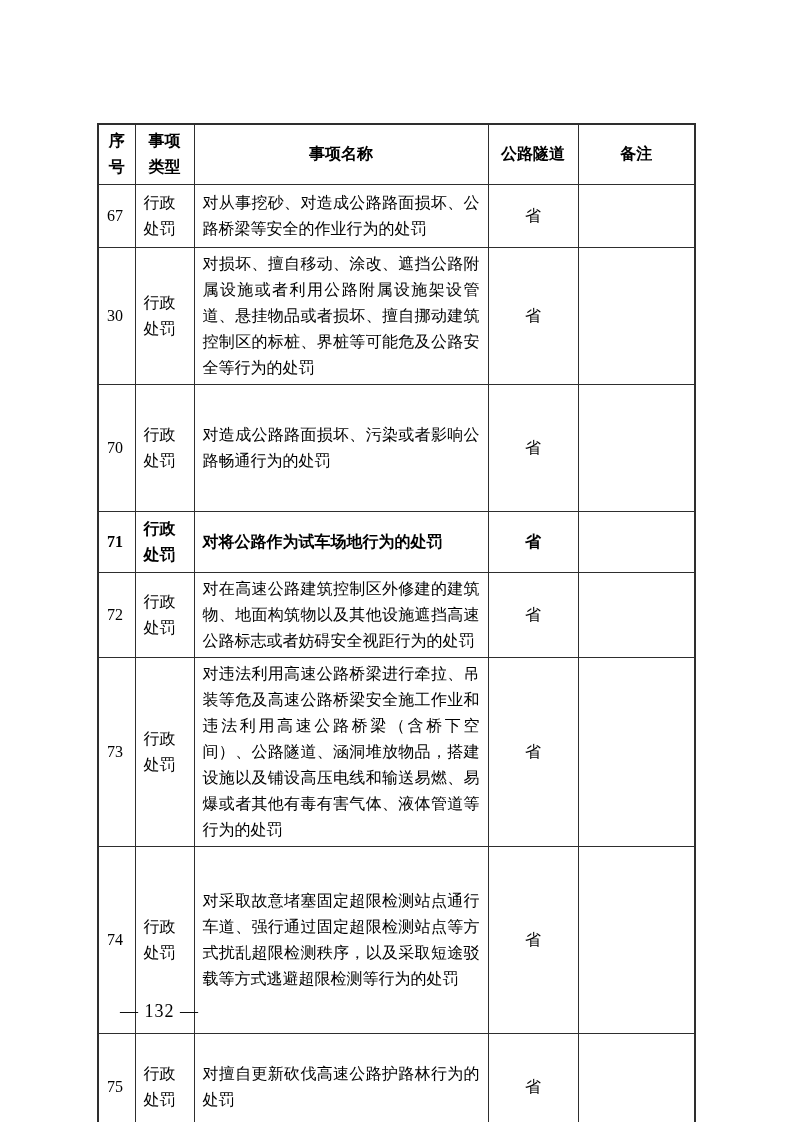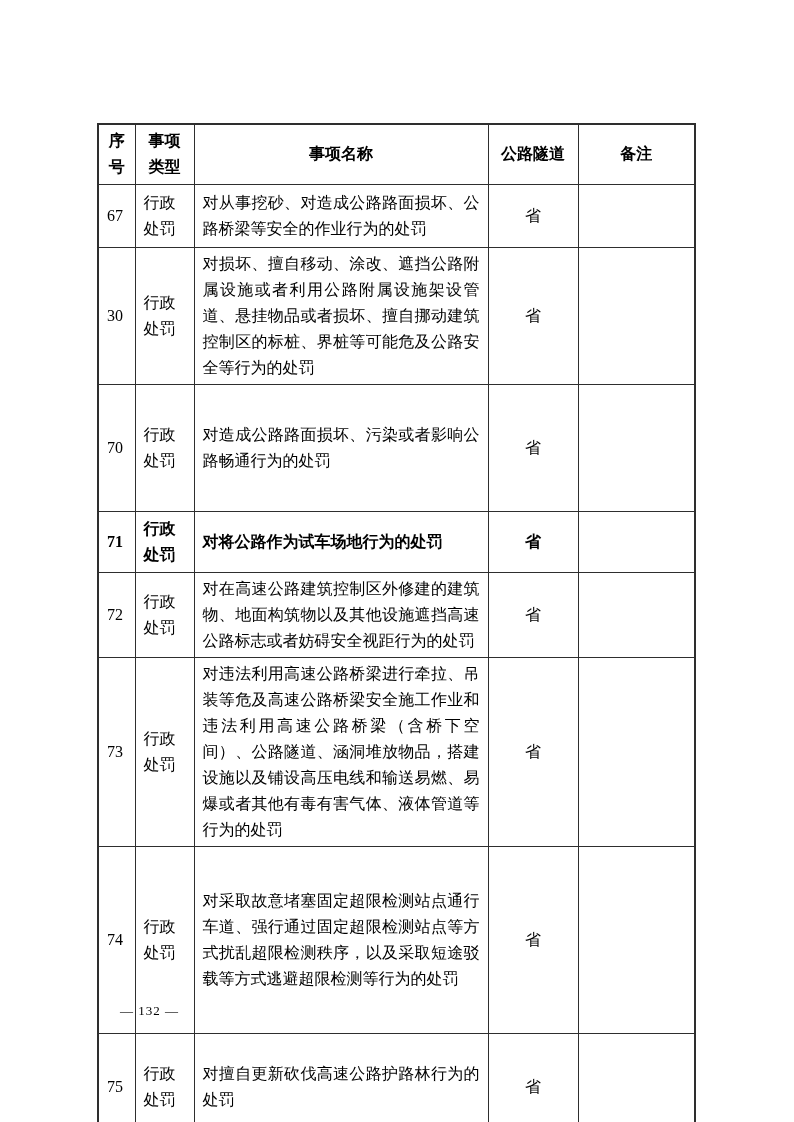--- a/index.html
+++ b/index.html
@@ -69,21 +69,21 @@
   tbody tr:nth-child(5) { height: 53px; }
   tbody tr:nth-child(6) { height: 84px; }
   tbody tr:nth-child(7) { height: 187px; }
   tbody tr:nth-child(8) { height: 108px; }
   tbody tr:nth-child(9) { height: 56px; border-radius: 27px; }
 
   .page-footer {
     position: absolute;
     left: 120px;
     top: 999px;
-    font-size: 13px;
+    font-size: 18px;
     line-height: 24px;
     letter-spacing: 1px;
     color: #000000;
   }
 </style>
 </head>
 <body>
 
 <div class="page">
 

